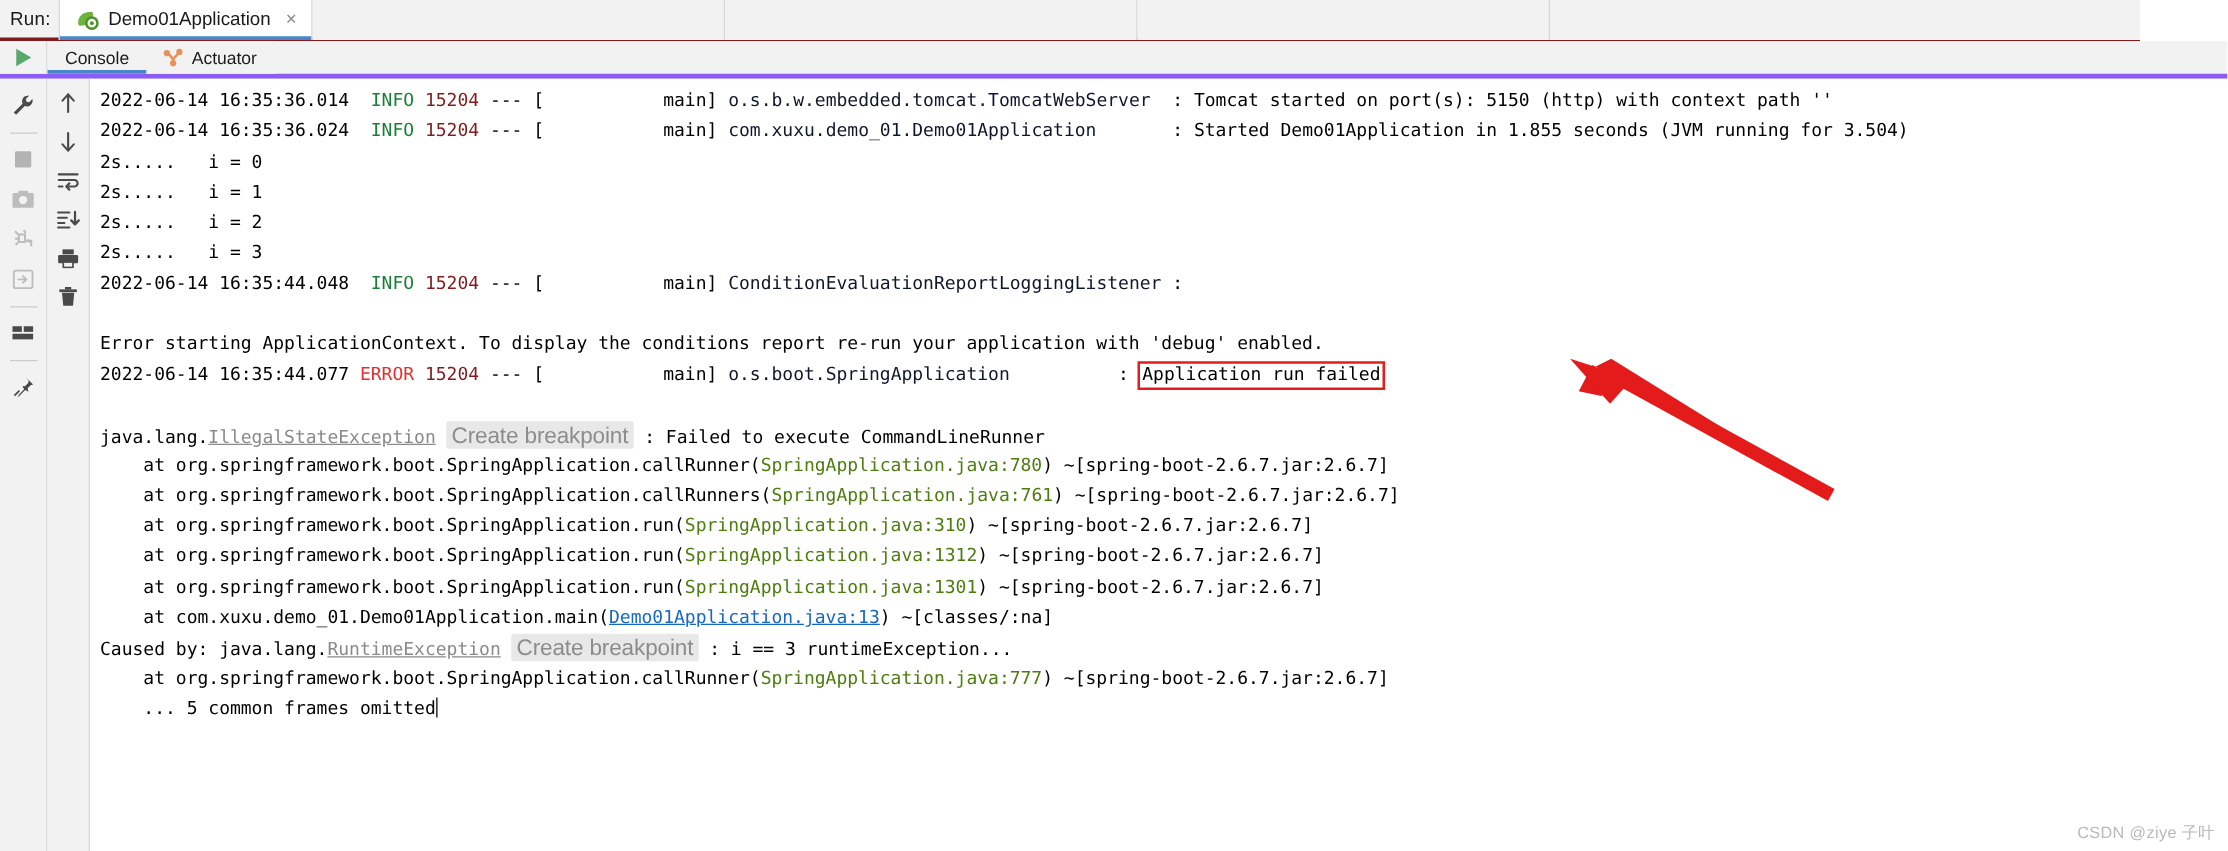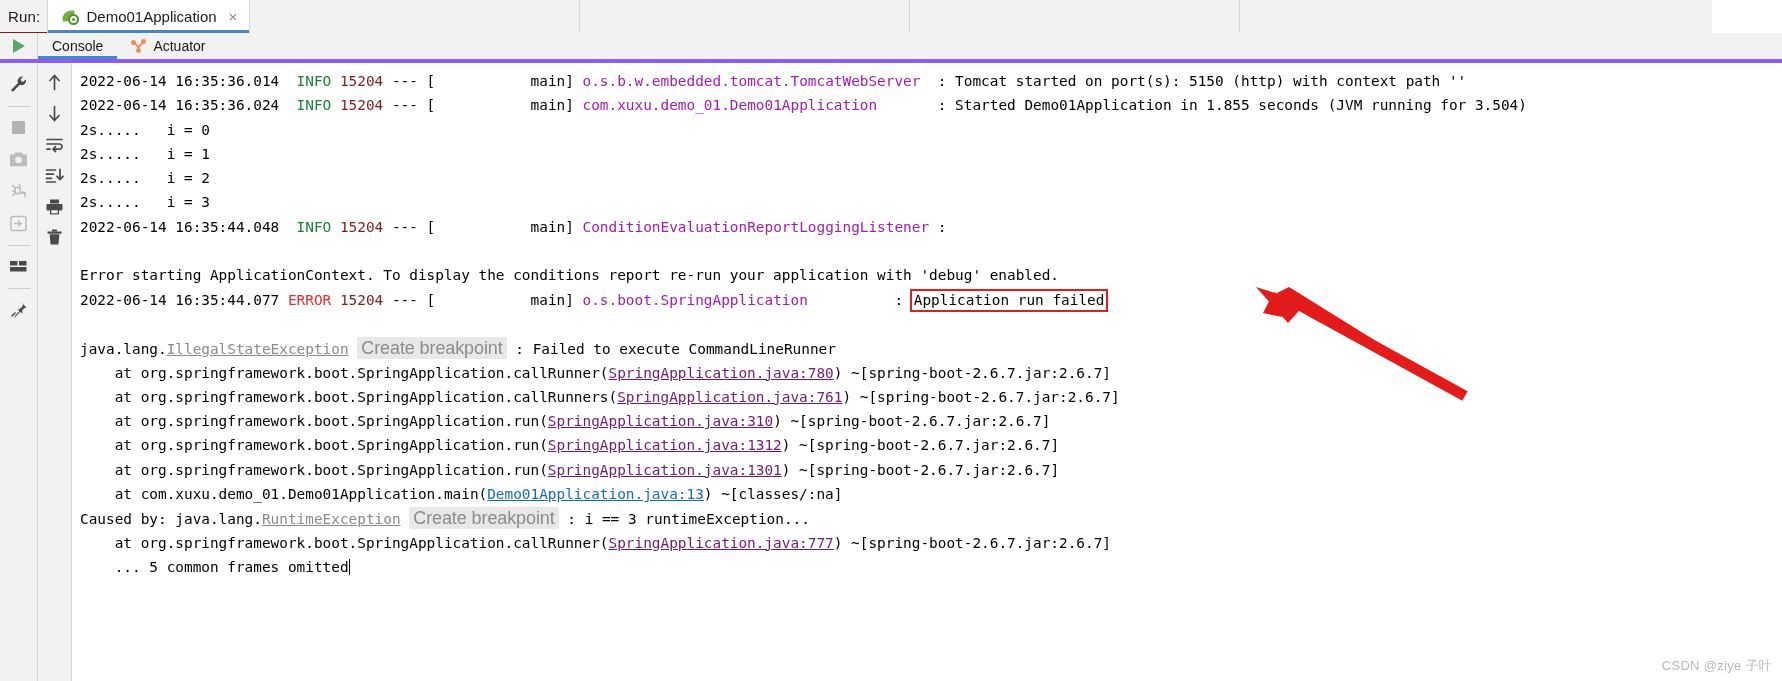--- a/index.html
+++ b/index.html
@@ -14,21 +14,21 @@
     position: relative;
     width: 1782px; height: 681px;
     background: #ffffff;
   }
 
   
   .runbar {
     position: absolute; left: 0; top: 0;
     width: 1712px; height: 33px;
     background: #f2f2f2;
-    border-bottom: 1px solid #7f1d1d;
+    border-bottom: 3px solid #7f1d1d;
     display: flex; align-items: center;
   }
   .run-label {
     font-size: 15px; color: #1a1a1a;
     padding-left: 8px; padding-right: 6px;
     letter-spacing: .2px;
   }
   .runtab {
     position: relative;
     height: 33px;
@@ -173,22 +173,22 @@
     font-family: "DejaVu Sans Mono", "Liberation Mono", monospace;
     font-size: 14.4px;
     line-height: 24.3px;
     color: #000000;
     white-space: pre;
     height: 24.3px;
   }
   .c-info   { color: #1a7f37; }
   .c-error  { color: #e32f2f; }
   .c-pid    { color: #7f1d1d; }
-  .c-logger { color: #a21caf; }
-  .c-link   { color: #701a75; text-decoration: underline; }
+  .c-logger { color: #0f172a; }
+  .c-link   { color: #4d7c0f; }
   .c-link-blue { color: #1668c1; text-decoration: underline; }
   .c-excp   { color: #8a8a8a; text-decoration: underline; }
   .bp-hint {
     background: #e8e8e8; color: #8c8c8c;
     font-family: "Liberation Sans", sans-serif;
     font-size: 18px;
     padding: 1px 4px;
     border-radius: 2px;
     letter-spacing: -0.1px;
   }

